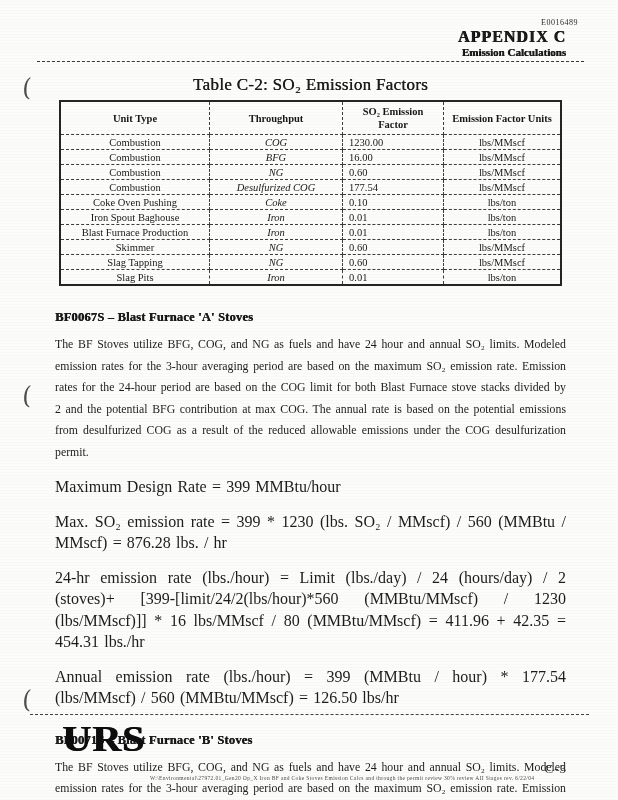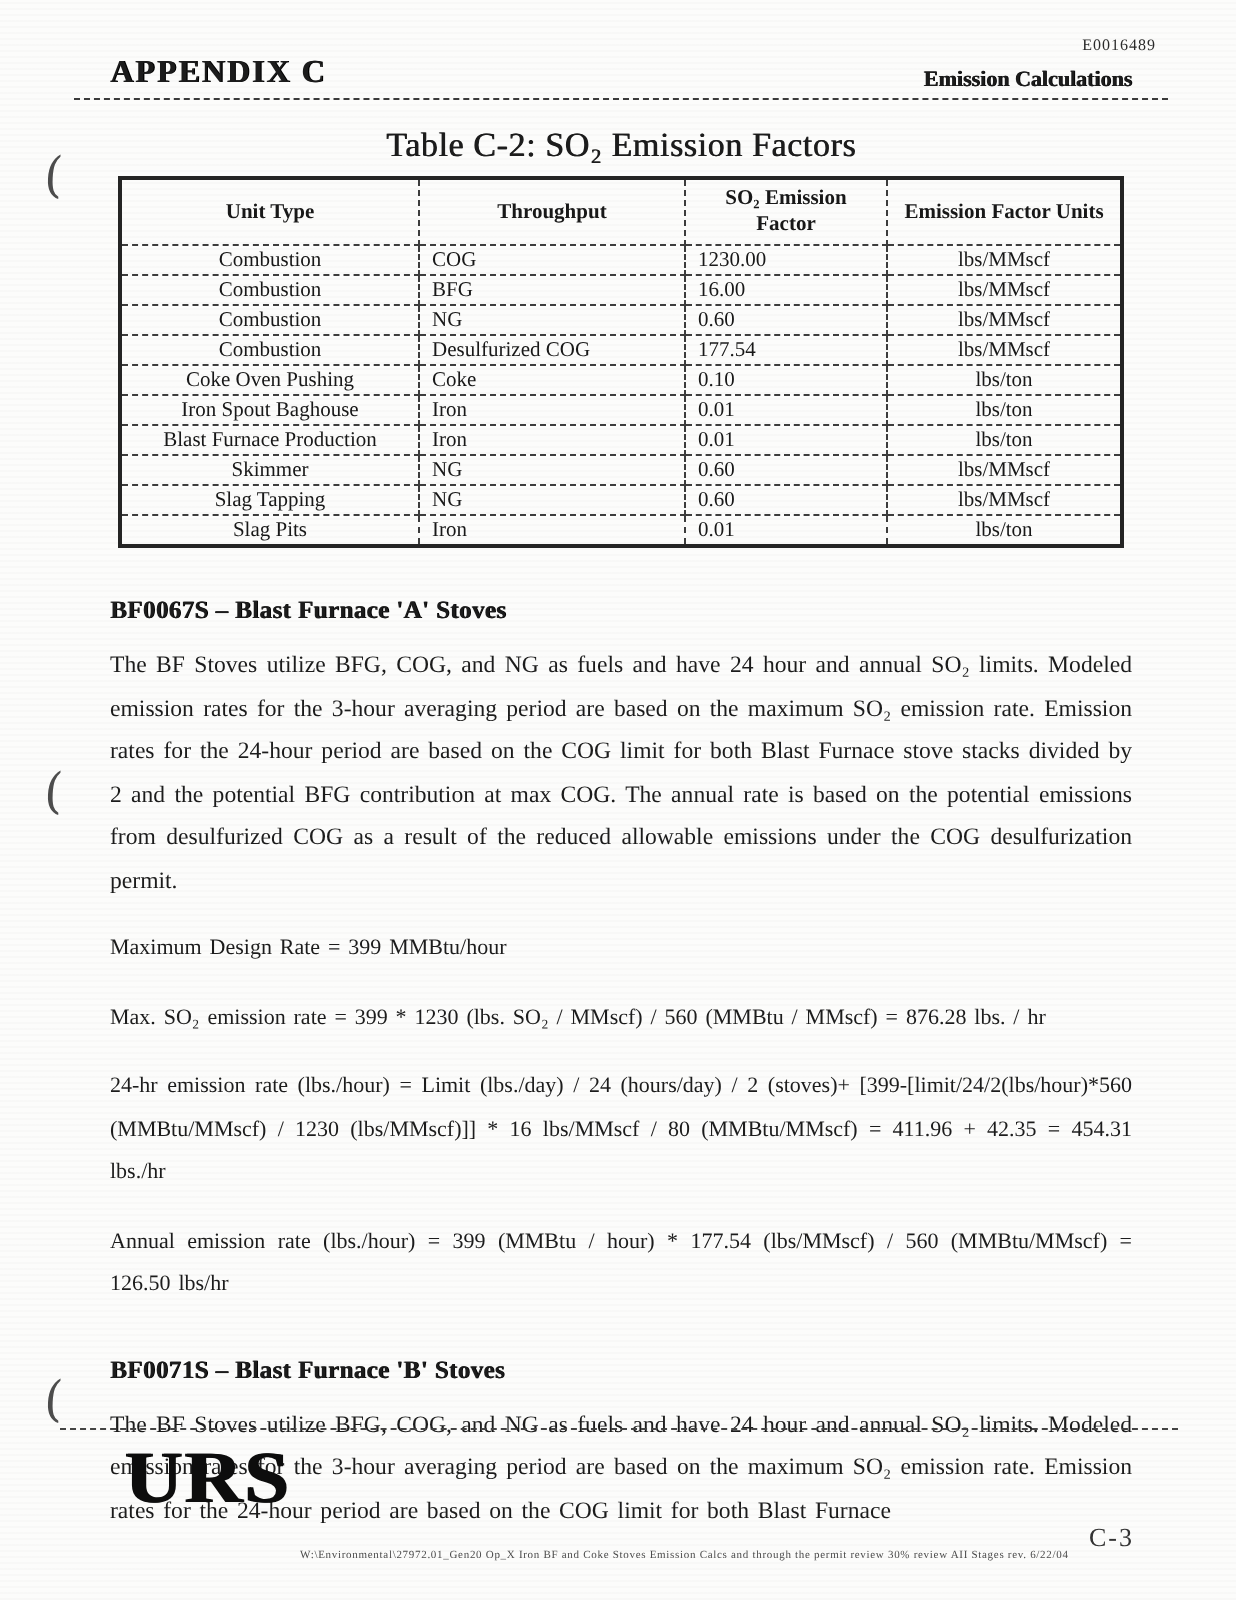--- a/index.html
+++ b/index.html
@@ -9,37 +9,37 @@
     margin:0 auto;
     background:#fcfcfb;
     background-image:repeating-linear-gradient(0deg, rgba(0,0,0,0.015) 0 1px, transparent 1px 3px);
     font-family:"Liberation Serif","DejaVu Serif",serif;
     color:#1c1c1c;
     overflow:hidden;
   }
   .content{padding:18px 52px 0 55px;}
   
   .docnum{ text-align:right; font-size:8px; letter-spacing:.5px; color:#2a2a2a; margin-right:-12px;}
-  .hdr-row{display:flex; justify-content:space-between; align-items:flex-end; margin-top:1px;}
+  .hdr-row{display:flex; justify-content:space-between; align-items:flex-end; margin-top:1px;flex-direction:column;}
   .hdr-left{font-size:16px; font-weight:700; letter-spacing:1px; text-shadow:.6px 0 0 #000;}
   .hdr-right{font-size:11px; font-weight:700; text-shadow:.4px 0 0 #000;}
   .hdr-rule{border:none; border-top:1.6px dashed #3a3a3a; margin:3px -18px 0 -18px;}
   
   .tbl-title{text-align:center; font-size:17px; margin-top:13px; text-shadow:.35px 0 0 #222; letter-spacing:.3px;}
   table.ef{border-collapse:collapse; margin:5px auto 0 auto; border:2px solid #242424; font-size:10.5px;padding-left:20px;}
   table.ef th, table.ef td{border:1px dashed #3c3c3c; padding:1.5px 6px; color:#181818;}
   table.ef th{font-weight:700; text-align:center; line-height:1.25; padding:3px 6px;}
   td.c-unit{width:136px; text-align:center;}
-  td.c-thru{width:120px; text-align:left;}
+  td.c-thru{width:120px; text-align:center;font-style:italic;}
   td.c-fact{width:88px;  padding-right:12px;}
   td.c-unitx{width:104px; text-align:center;}
   
   .sec-heading{font-size:12.5px; font-weight:700; margin:24px 0 0 0; text-shadow:.4px 0 0 #000; letter-spacing:.2px;}
   p.body{font-size:11.8px; line-height:21.5px; text-align:justify; margin:9px 0 0 0; word-spacing:1.4px;}
-  p.formula{font-size:11px; line-height:21.5px; text-align:justify; margin:13px 0 0 0; word-spacing:1.2px;}
+  p.formula{font-size:16px; line-height:21.5px; text-align:justify; margin:13px 0 0 0; word-spacing:1.2px;}
   
   .pen{position:absolute; left:22px; font-size:24px; font-style:italic; color:#2f2f2f; opacity:.85;
        font-family:"DejaVu Serif",serif; transform:rotate(-8deg);}
   .pen.m1{top:74px;} .pen.m2{top:382px;} .pen.m3{top:686px;}
   
   .footer{position:absolute; left:0; right:13px; bottom:0; height:86px;}
   .foot-rule{position:absolute; top:0; left:30px; right:16px; border-top:1.6px dashed #444;}
   .urs-logo{position:absolute; left:62px; top:1px; font-size:40px; font-weight:900;
             letter-spacing:1px; color:#0d0d0d; text-shadow:1px 0 0 #0d0d0d; transform:scaleY(.92);}
   .page-num{position:absolute; right:38px; top:47px; font-size:13px; color:#333; letter-spacing:1px;}

